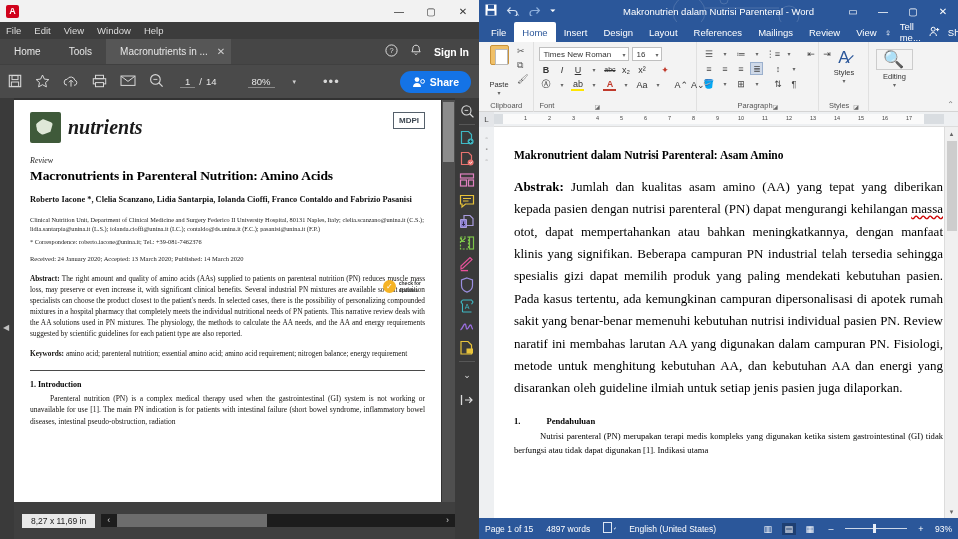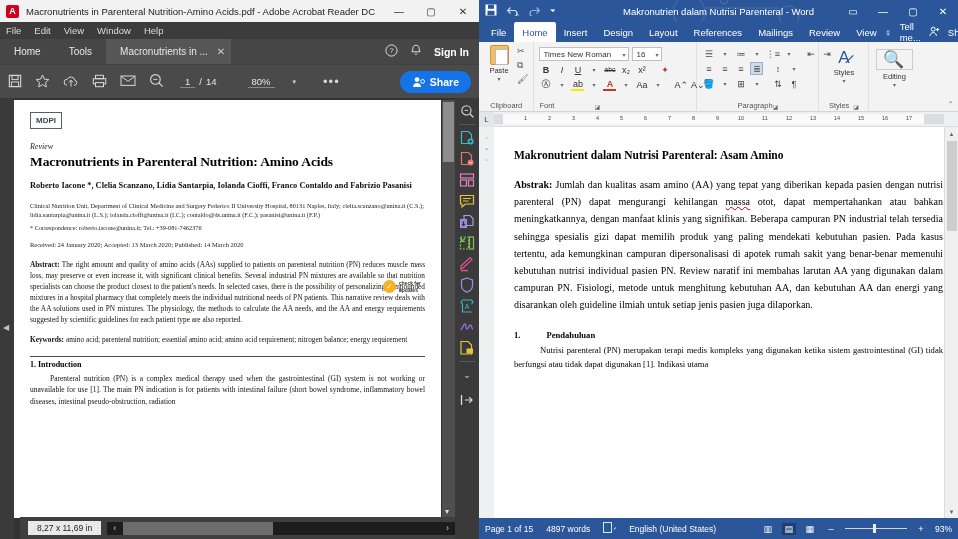--- a/index.html
+++ b/index.html
@@ -62,31 +62,31 @@
   .chk { position:absolute; right:20px; top:180px; display:flex; align-items:center; gap:3px;}
   .chk .cc { width:13px; height:13px; border-radius:50%; background:#f5b324; color:#fff; font-size:8px;
       display:flex; align-items:center; justify-content:center;}
   .chk .ct { font-size:5px; font-weight:bold; color:#333; line-height:1.25; }
   .pabs { font-family:"Liberation Serif",serif; font-size:7.3px; margin-top:12px; line-height:1.5;
       text-align:justify; color:#14120f;}
   .pabs b, .pkw b { font-weight:bold; }
   .pkw { font-family:"Liberation Serif",serif; font-size:7.3px; margin-top:9px; line-height:1.5;
       text-align:justify; color:#14120f;}
   .hrule { border-top:1px solid #4a4a4a; margin:10px 0 0 0; }
-  .pintro-h { font-family:"Liberation Serif",serif; font-weight:bold; font-size:8px; margin-top:3px; color:#000;}
+  .pintro-h { font-family:"Liberation Serif",serif; font-weight:bold; font-size:8px; margin-top:9px; color:#000;}
   .pintro { font-family:"Liberation Serif",serif; font-size:7.5px; margin-top:4px; line-height:1.5;
       text-align:justify; text-indent:20px; color:#14120f;}
   .acro-vscroll { position:absolute; right:24px; top:2px; width:13px; bottom:21px; background:#4f4f4f;}
   .acro-vscroll .thumb { position:absolute; left:1px; top:2px; width:11px; height:60px; background:#8c8c8c;}
   .acro-vscroll .dn { position:absolute; left:3px; bottom:2px; font-size:8px; color:#ddd;}
   .acro-railR { position:absolute; right:0; top:0; width:24px; bottom:0; background:#3a3a3a;
       display:flex; flex-direction:column; align-items:center; padding-top:3px; gap:1px;}
   .rtool { width:20px; height:20px; display:flex; align-items:center; justify-content:center; font-size:12px; }
   .rdiv { width:16px; height:1px; background:#575757; margin:2px 0; }
-  .acro-status { position:absolute; left:20px; bottom:0; right:24px; height:22px; background:#3f3f3f;
+  .acro-status { position:absolute; left:14px; bottom:0; right:24px; height:37px; background:#3f3f3f;
       display:flex; align-items:center; }
   .acro-status .dim { background:#e9e9e9; color:#222; font-size:8.5px; padding:2px 9px; margin-left:8px; }
   .acro-status .hbar { flex:1; height:13px; background:#1d1d1d; margin:0 0 0 6px; position:relative; }
   .acro-status .hbar .ht { position:absolute; left:16px; top:0; width:150px; height:13px; background:#6d6d6d; }
   .acro-status .hleft, .acro-status .hright { font-size:9px; color:#cfcfcf; padding:0 4px; }
 
   
   .word { position:absolute; left:479px; top:0; width:479px; height:539px; background:#fff; }
   .w-title { height:22px; background:#2b579a; display:flex; align-items:center; padding-left:6px; position:relative;
       overflow:hidden;}
@@ -105,21 +105,21 @@
   .w-ribbon { height:70px; background:#f3f3f3; border-bottom:1px solid #d4d4d4; display:flex;
       font-size:8.5px; color:#333; position:relative;}
   .grp { display:flex; flex-direction:column; align-items:center; justify-content:space-between;
       padding:3px 5px 0 5px; border-right:1px solid #e0e0e0; height:70px;}
   .grp .glabel { font-size:7.5px; color:#555; padding-bottom:2px; }
   .grp .gbody { display:flex; align-items:flex-start; gap:3px; flex:1;}
   .pastebig { display:flex; flex-direction:column; align-items:center; width:30px;}
   .pastebig .pico { width:19px; height:20px; background:#f0c068; border:1px solid #c9933a; border-radius:2px;
       position:relative;}
   .pastebig .pico:after{content:"";position:absolute;left:4px;top:3px;width:11px;height:14px;background:#fff;border:1px solid #bbb;}
-  .pastebig .plabel { font-size:7.5px; margin-top:1px; }
+  .pastebig .plabel { font-size:7.5px; margin-top:15px; }
   .minis { display:flex; flex-direction:column; gap:3px; padding-top:1px;}
   .mini { font-size:9px; color:#555; height:11px; }
   .fontgrp { width:163px; }
   .frow { display:flex; align-items:center; gap:3px; margin-bottom:2px; }
   .fname { width:90px; height:14px; border:1px solid #bfbfbf; background:#fff; font-size:8px;
       display:flex; align-items:center; padding:0 3px; }
   .fname .cv { font-size:6px; margin-left:auto; color:#666; }
   .fsize { width:30px; height:14px; border:1px solid #bfbfbf; background:#fff; font-size:8px;
       display:flex; align-items:center; padding:0 3px; }
   .fsize .cv { font-size:6px; margin-left:auto; color:#666; }
@@ -148,21 +148,21 @@
   .rulerbar .white { position:absolute; left:9px; right:20px; top:0; bottom:0; background:#fafafa; }
   .rtick { position:absolute; top:1px; font-size:5.5px; color:#444; }
   .w-main { position:absolute; left:0; top:127px; right:0; bottom:21px; background:#787878; overflow:hidden; }
   .w-leftgut { position:absolute; left:0; top:0; width:15px; bottom:0; background:#eef0f2;
       display:flex; flex-direction:column; align-items:center; padding-top:8px; gap:5px;}
   .w-leftgut .g { font-size:6px; color:#999; }
   .wpage { position:absolute; left:15px; top:0; right:14px; bottom:0; background:#fff; }
   .wp-inner { padding:22px 1px 0 20px; font-family:"Liberation Serif", serif; color:#000; }
   .wtitle { font-size:11.5px; font-weight:bold; }
   .wauth { font-size:8.6px; font-weight:bold; margin-top:9px; line-height:1.65; }
-  .wabs { font-size:10px; margin-top:15px; line-height:1.72; text-align:justify; }
+  .wabs { font-size:13px; margin-top:15px; line-height:1.72; text-align:justify; }
   .wabs b { font-weight:bold; }
   .misspell { text-decoration: underline; text-decoration-style: wavy;
       text-decoration-color:#c00; text-underline-offset:1px; }
   .wkw { font-size:8.6px; margin-top:2px; line-height:1.72; text-align:justify; }
   .wsec { font-size:8.6px; font-weight:bold; margin-top:16px; display:flex; gap:26px; }
   .wpara { font-size:8.6px; margin-top:3px; line-height:1.72; text-align:justify; text-indent:26px; }
   .w-vscroll { position:absolute; right:0; top:0; width:14px; bottom:0; background:#f0f0f0; border-left:1px solid #dcdcdc;}
   .w-vscroll .up,.w-vscroll .dn { height:13px; display:flex; align-items:center; justify-content:center;
       font-size:7px; color:#666; }
   .w-vscroll .th { position:absolute; left:2px; top:14px; width:10px; height:90px; background:#cdcdcd; }
@@ -177,21 +177,20 @@
 </style>
 </head>
 <body>
 
 <div class="screen">
 
   <div class="acro">
 
     <div class="acro-title">
       <div class="appicon">A</div>
-      <div class="ttxt">Macronutrients in Parenteral Nutrition-Amino Acids.pdf - Adobe Acrobat Reader DC</div>
       <div class="wbtns">
         <div class="wbtn">—</div>
         <div class="wbtn">▢</div>
         <div class="wbtn">✕</div>
       </div>
     </div>
 
     <div class="acro-menu">
       <span>File</span>
       <span>Edit</span>
@@ -282,20 +281,24 @@
     </div>
 
     <div class="acro-body">
       <div class="acro-railL">
         <span class="arr">◀</span>
       </div>
 
       <div class="page">
         <div class="pg-inner">
           <div class="jlogo">
+            <div class="jleft">
+              <div class="jmark"></div>
+              <div class="jname">nutrients</div>
+            </div>
             <div class="mdpi">MDPI</div>
           </div>
           <div class="rvw">Review</div>
           <div class="ptitle">Macronutrients in Parenteral Nutrition: Amino Acids</div>
           <div class="pauth">Roberto Iacone *, Clelia Scanzano, Lidia Santarpia, Iolanda Cioffi, Franco Contaldo and Fabrizio Pasanisi</div>
           <div class="paff">Clinical Nutrition Unit, Department of Clinical Medicine and Surgery Federico II University Hospital, 80131 Naples, Italy; clelia.scanzano@unina.it (C.S.); lidia.santarpia@unina.it (L.S.); iolanda.cioffi@unina.it (I.C.); contaldo@ds.unina.it (F.C.); pasanisi@unina.it (F.P.)</div>
           <div class="pcorr">* Correspondence: roberto.iacone@unina.it; Tel.: +39-081-7462376</div>
           <div class="pdates">Received: 24 January 2020; Accepted: 13 March 2020; Published: 14 March 2020</div>
           <div class="chk">
             <div class="cc">✓</div>

